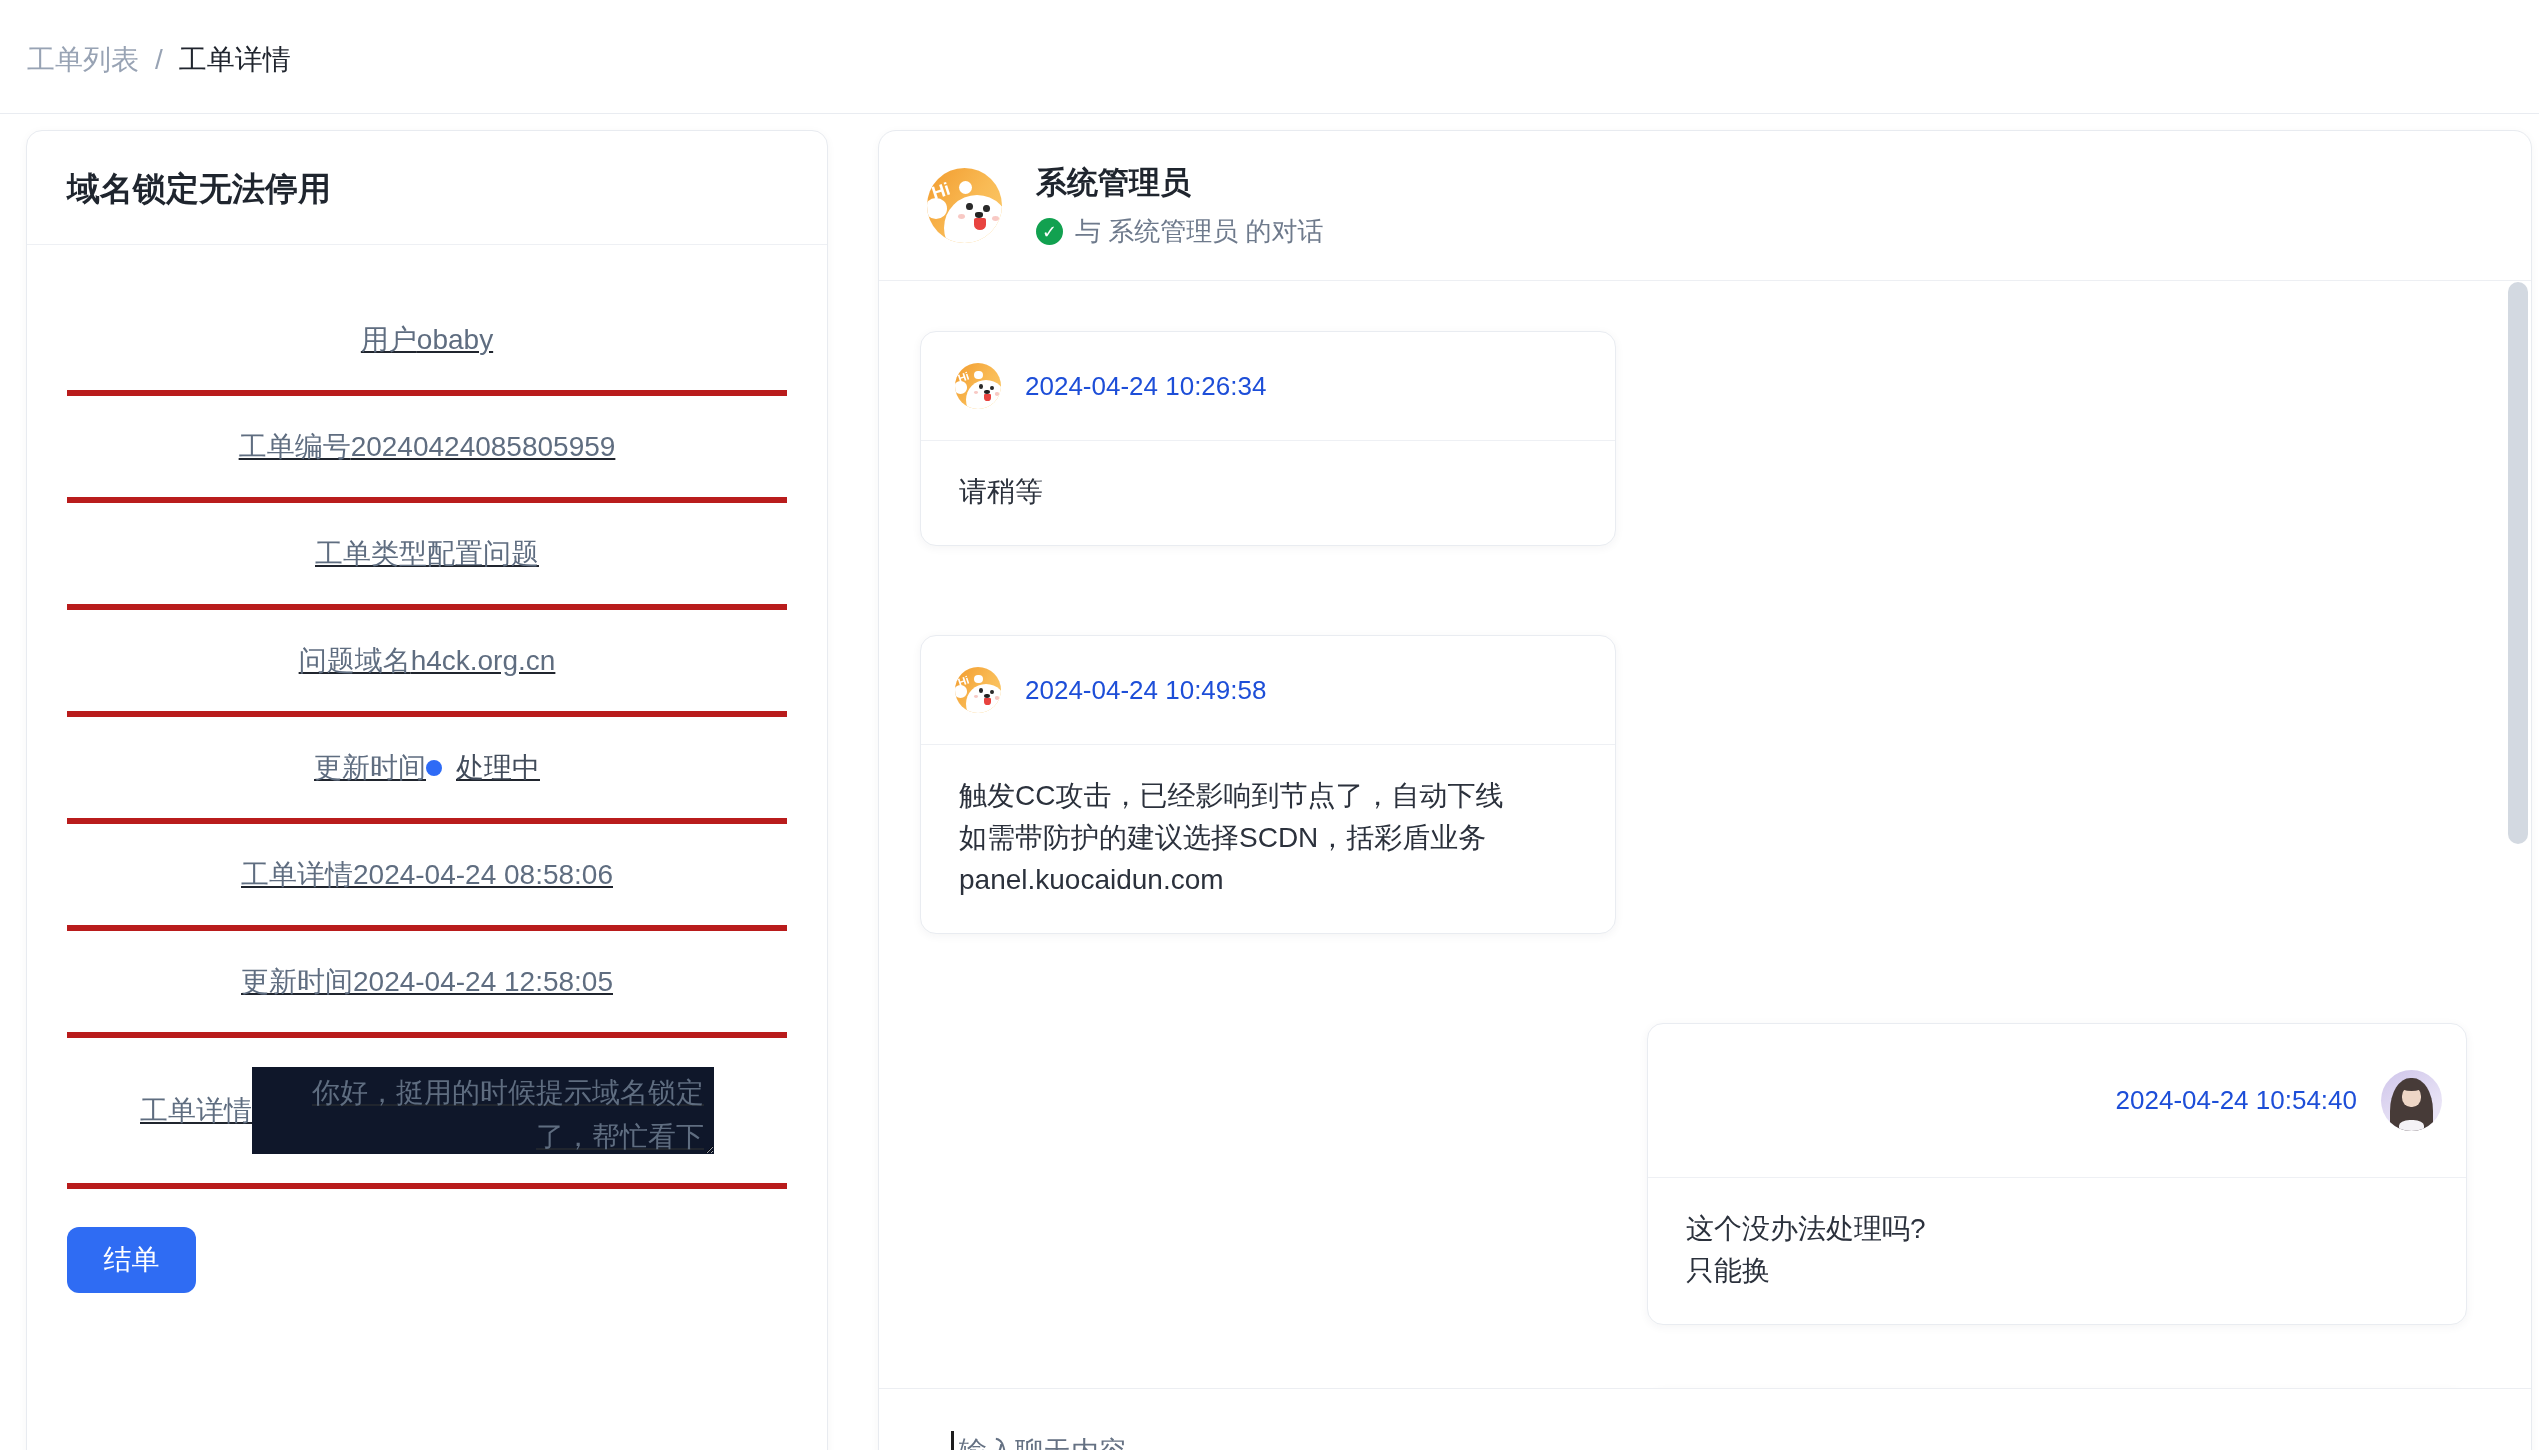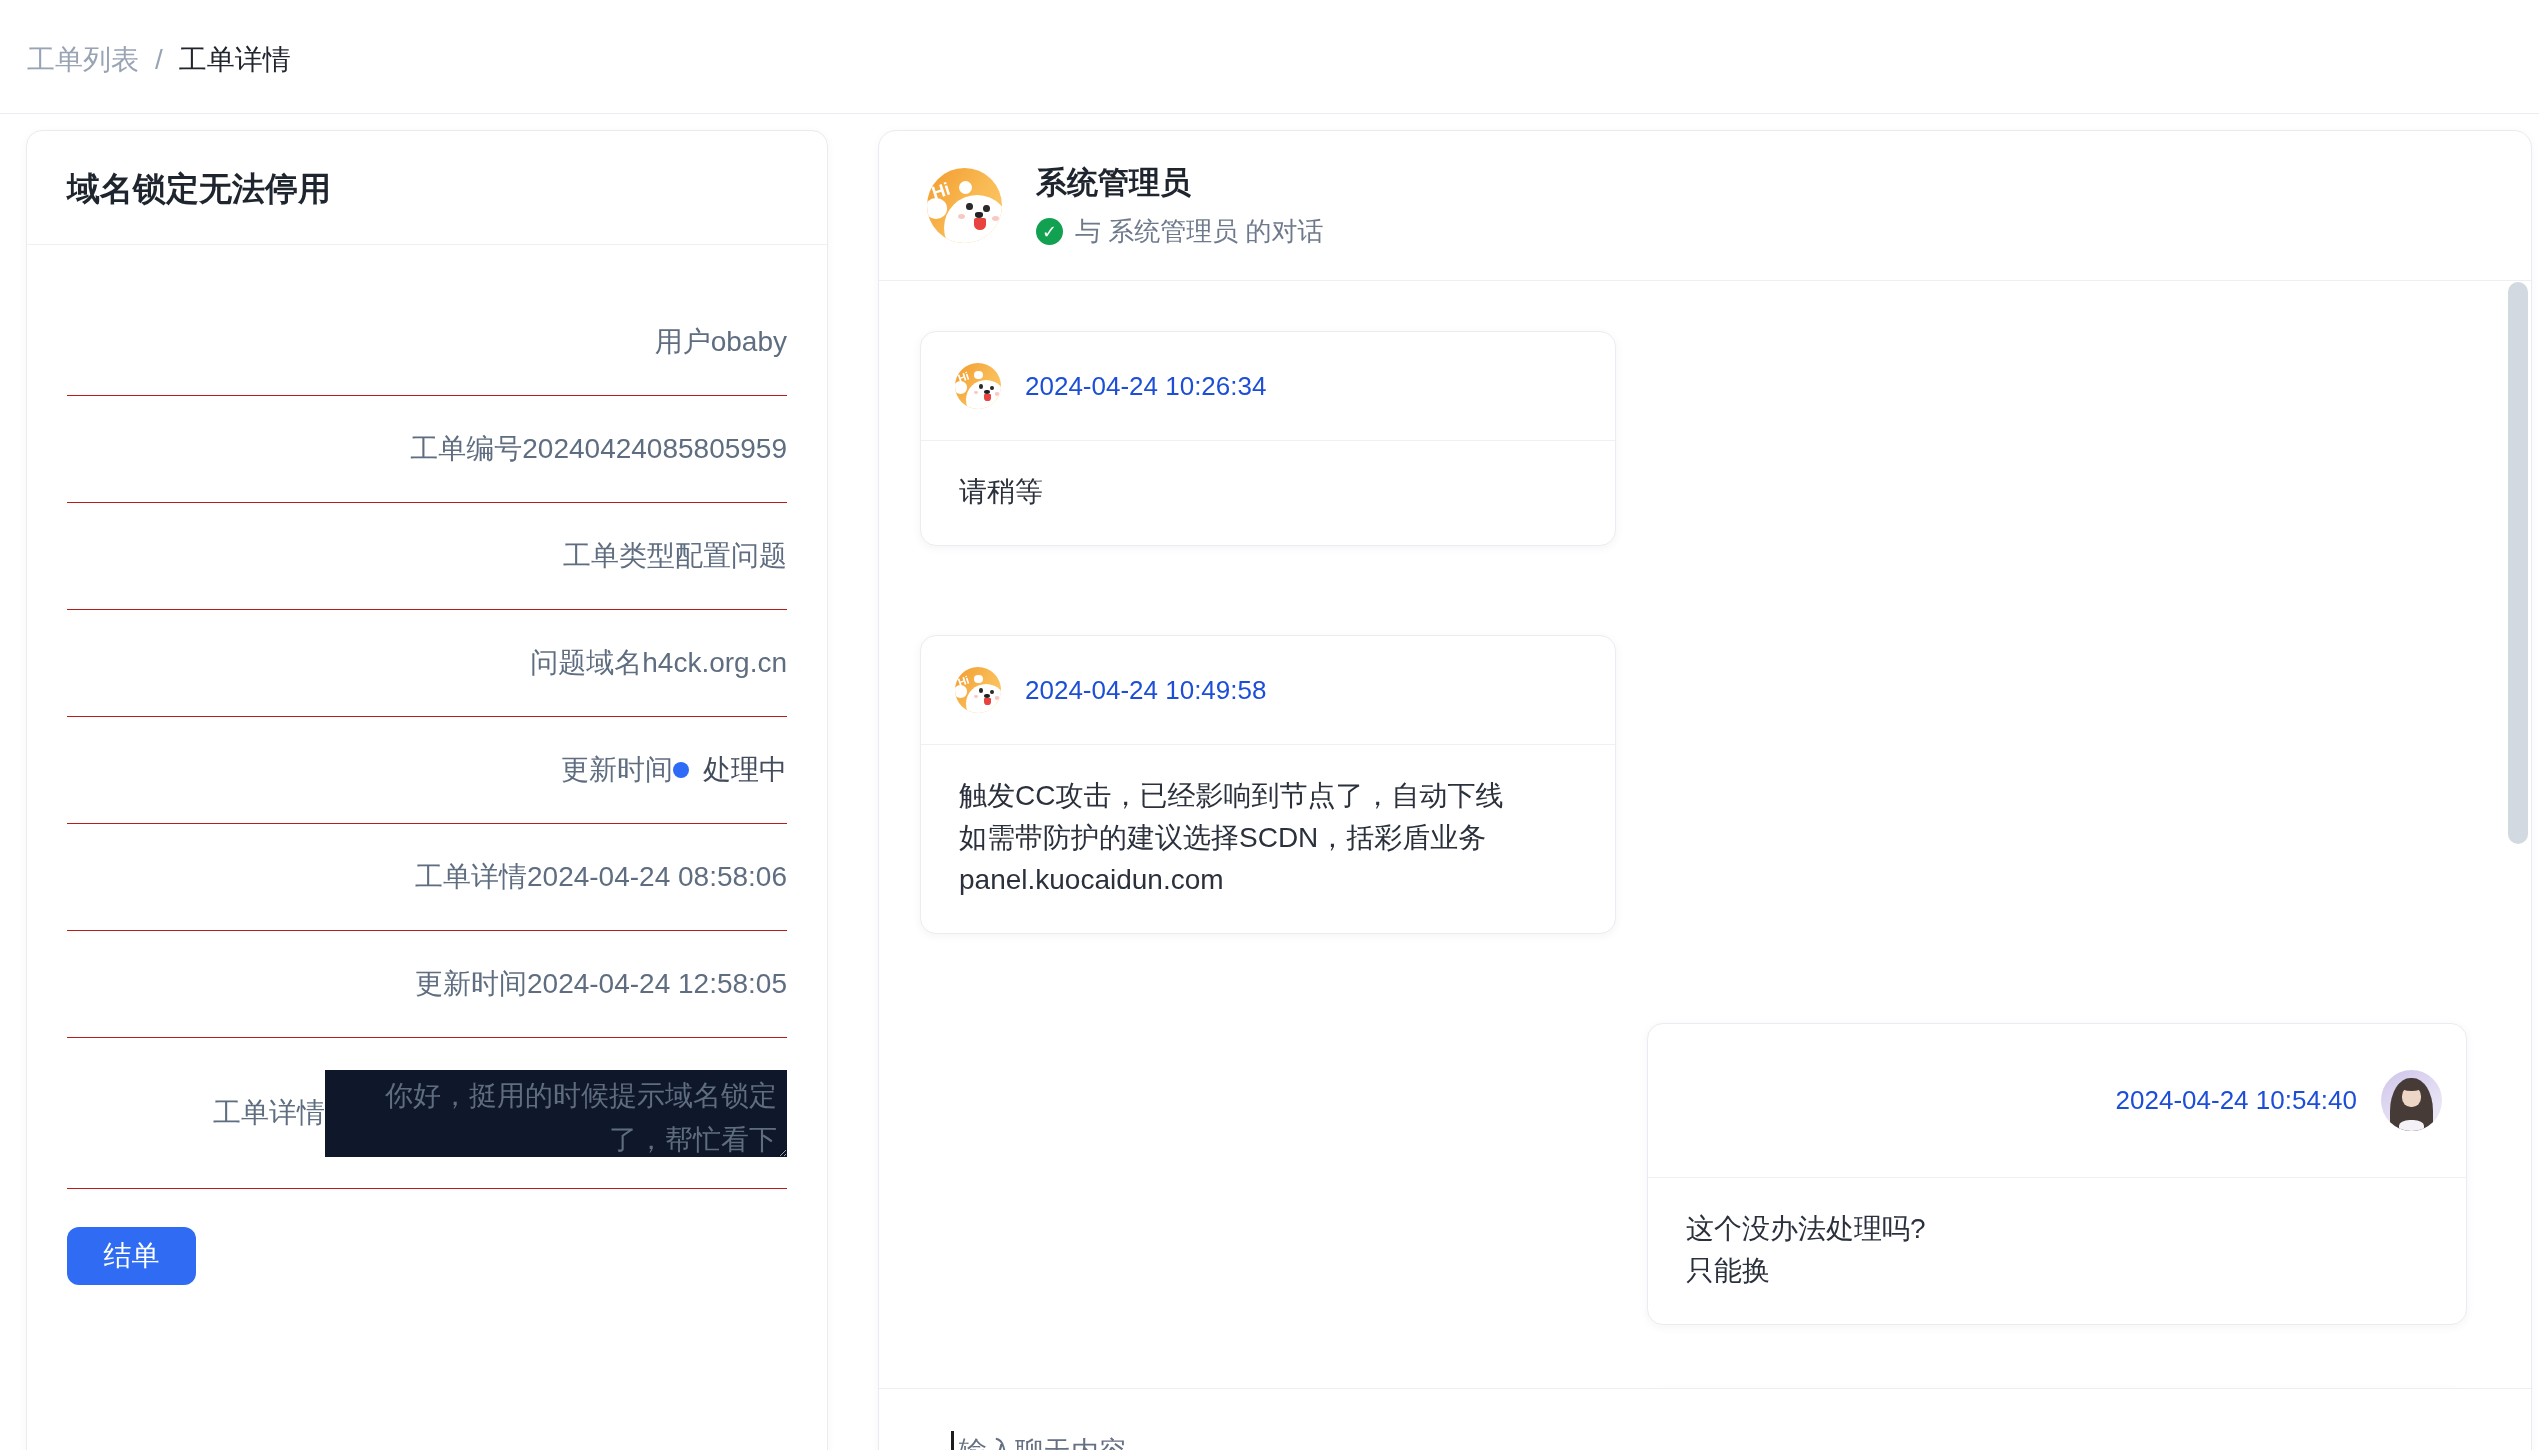--- a/index.html
+++ b/index.html
@@ -16,34 +16,34 @@
 
   
   .card { position:absolute; background:#fff; border:1px solid #e8ebf0; border-radius:16px;
     box-shadow:0 2px 10px rgba(30,40,60,.04); }
 
   
   .left-card { left:26px; top:130px; width:802px; height:1495px; }
   .card-title { padding:36px 40px 32px; font-size:33px; font-weight:bold; color:#1f252e;
     border-bottom:1px solid #eef0f4; }
   .rows { padding:44px 40px 0; }
-  .row { height:107px; display:flex; justify-content:flex-end; align-items:center;
-    border-bottom:1px solid #b91c1c; font-size:28px; }
+  .row { height:107px; display:flex; justify-content:center; align-items:center;
+    border-bottom:6px solid #b91c1c; font-size:28px;text-decoration:underline; }
   .row-label { color:#5f6d80; }
   .row-value { color:#5f6d80; display:flex; align-items:center; gap:14px; }
   .dot { width:16px; height:16px; border-radius:50%; background:#2e6bf6; display:inline-block; }
   .row.detail { height:151px; }
   .detail-textarea { width:462px; height:87px; border:none; outline:none; resize:both;
     font-family:inherit; font-size:28px; line-height:44px; color:#5f6d80; text-align:right;
     padding:4px 10px 0 30px; overflow-y:scroll; background:#0f172a; }
   .detail-textarea::-webkit-scrollbar { width:16px; }
   .detail-textarea::-webkit-scrollbar-track { background:#f6f7f8; border:1px solid #ececec; }
   .detail-textarea::-webkit-scrollbar-thumb { background:#c2c5ca; border-radius:8px;
     border:3px solid #f6f7f8; }
-  .close-btn { margin:38px 0 0 40px; width:129px; height:58px; border:none; border-radius:12px;
+  .close-btn { margin:38px 0 0 40px; width:129px; height:66px; border:none; border-radius:12px;
     background:#2f6cf3; color:#fff; font-size:28px; font-family:inherit; cursor:pointer; }
 
   
   .right-card { left:878px; top:130px; width:1654px; height:1495px; border-radius:18px; }
   .chat-header { height:150px; display:flex; align-items:center; gap:34px; padding-left:48px;
     border-bottom:1px solid #edeff3; }
   .chat-title { font-size:31px; font-weight:bold; color:#1f252e; }
   .chat-sub { margin-top:10px; display:flex; align-items:center; gap:12px;
     font-size:26px; color:#6e7a8c; }
   .check { width:27px; height:27px; border-radius:50%; background:#12a150; color:#fff;

